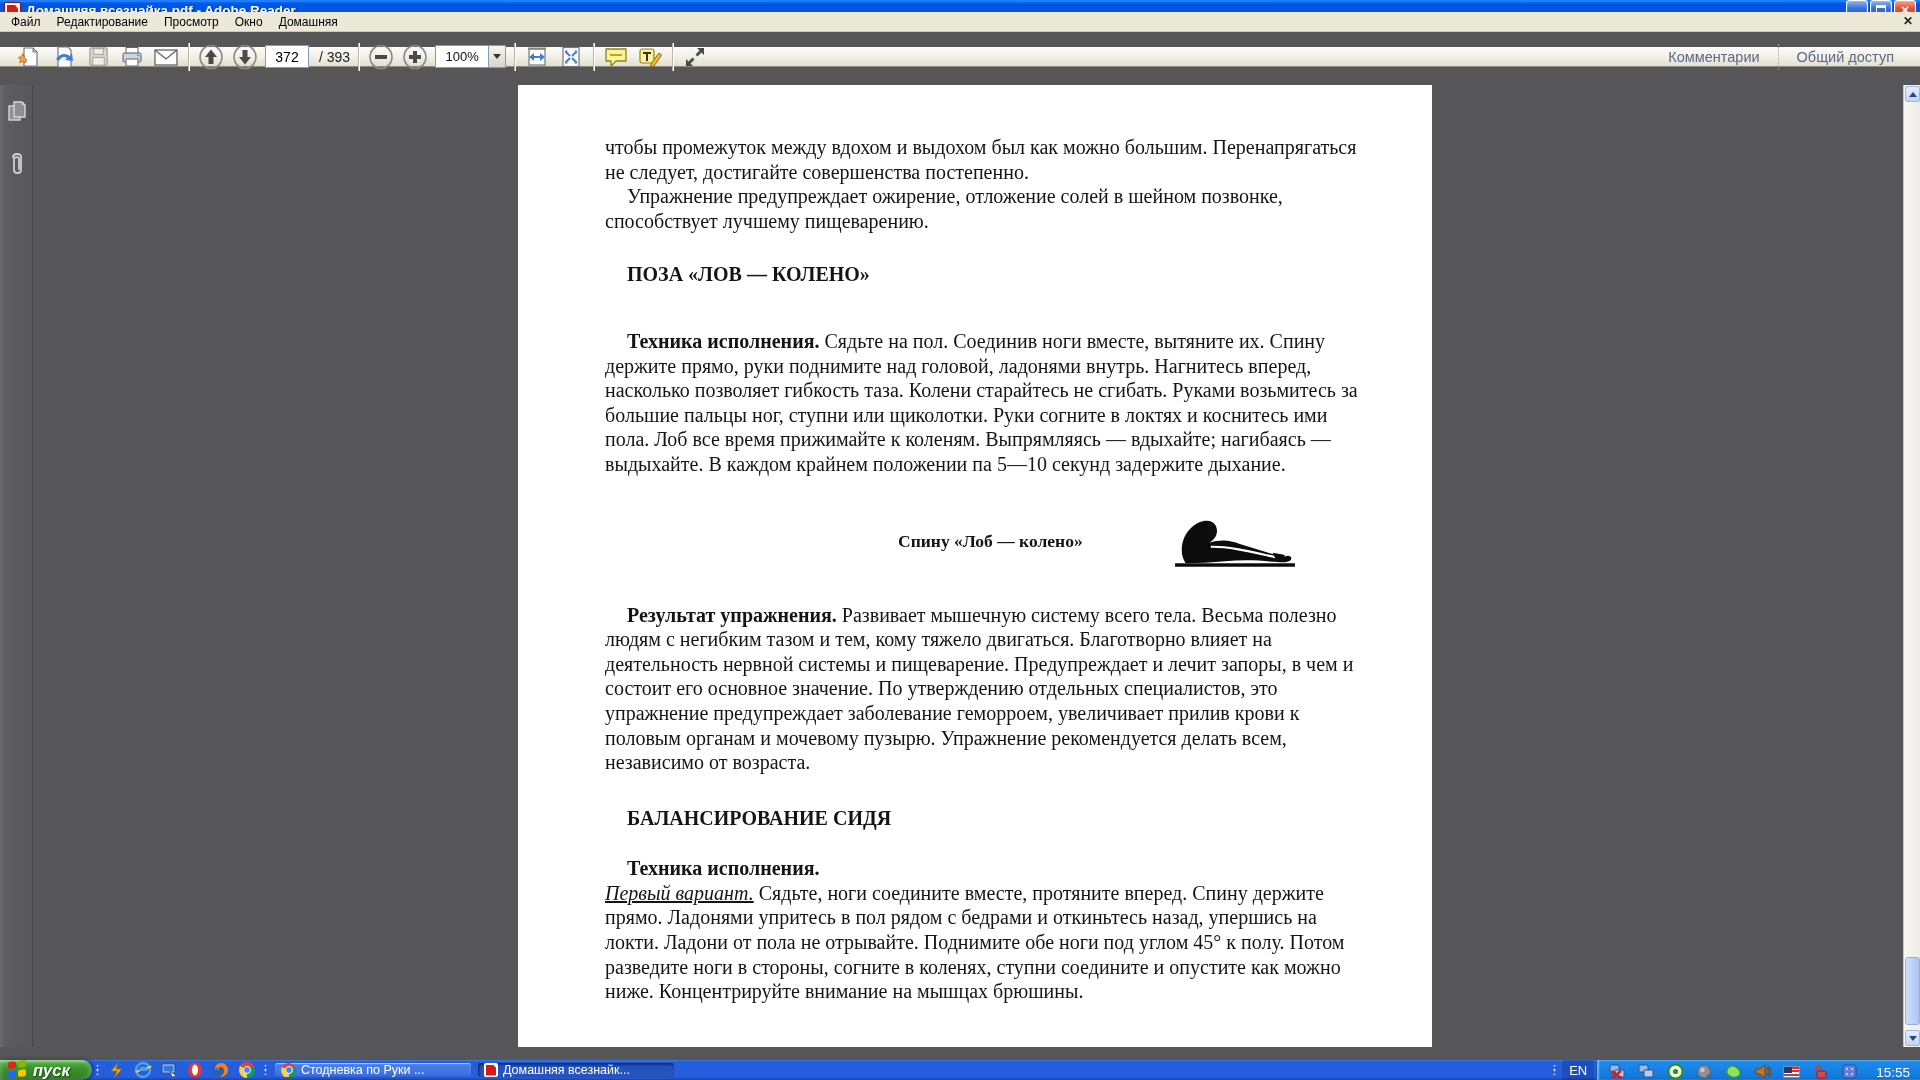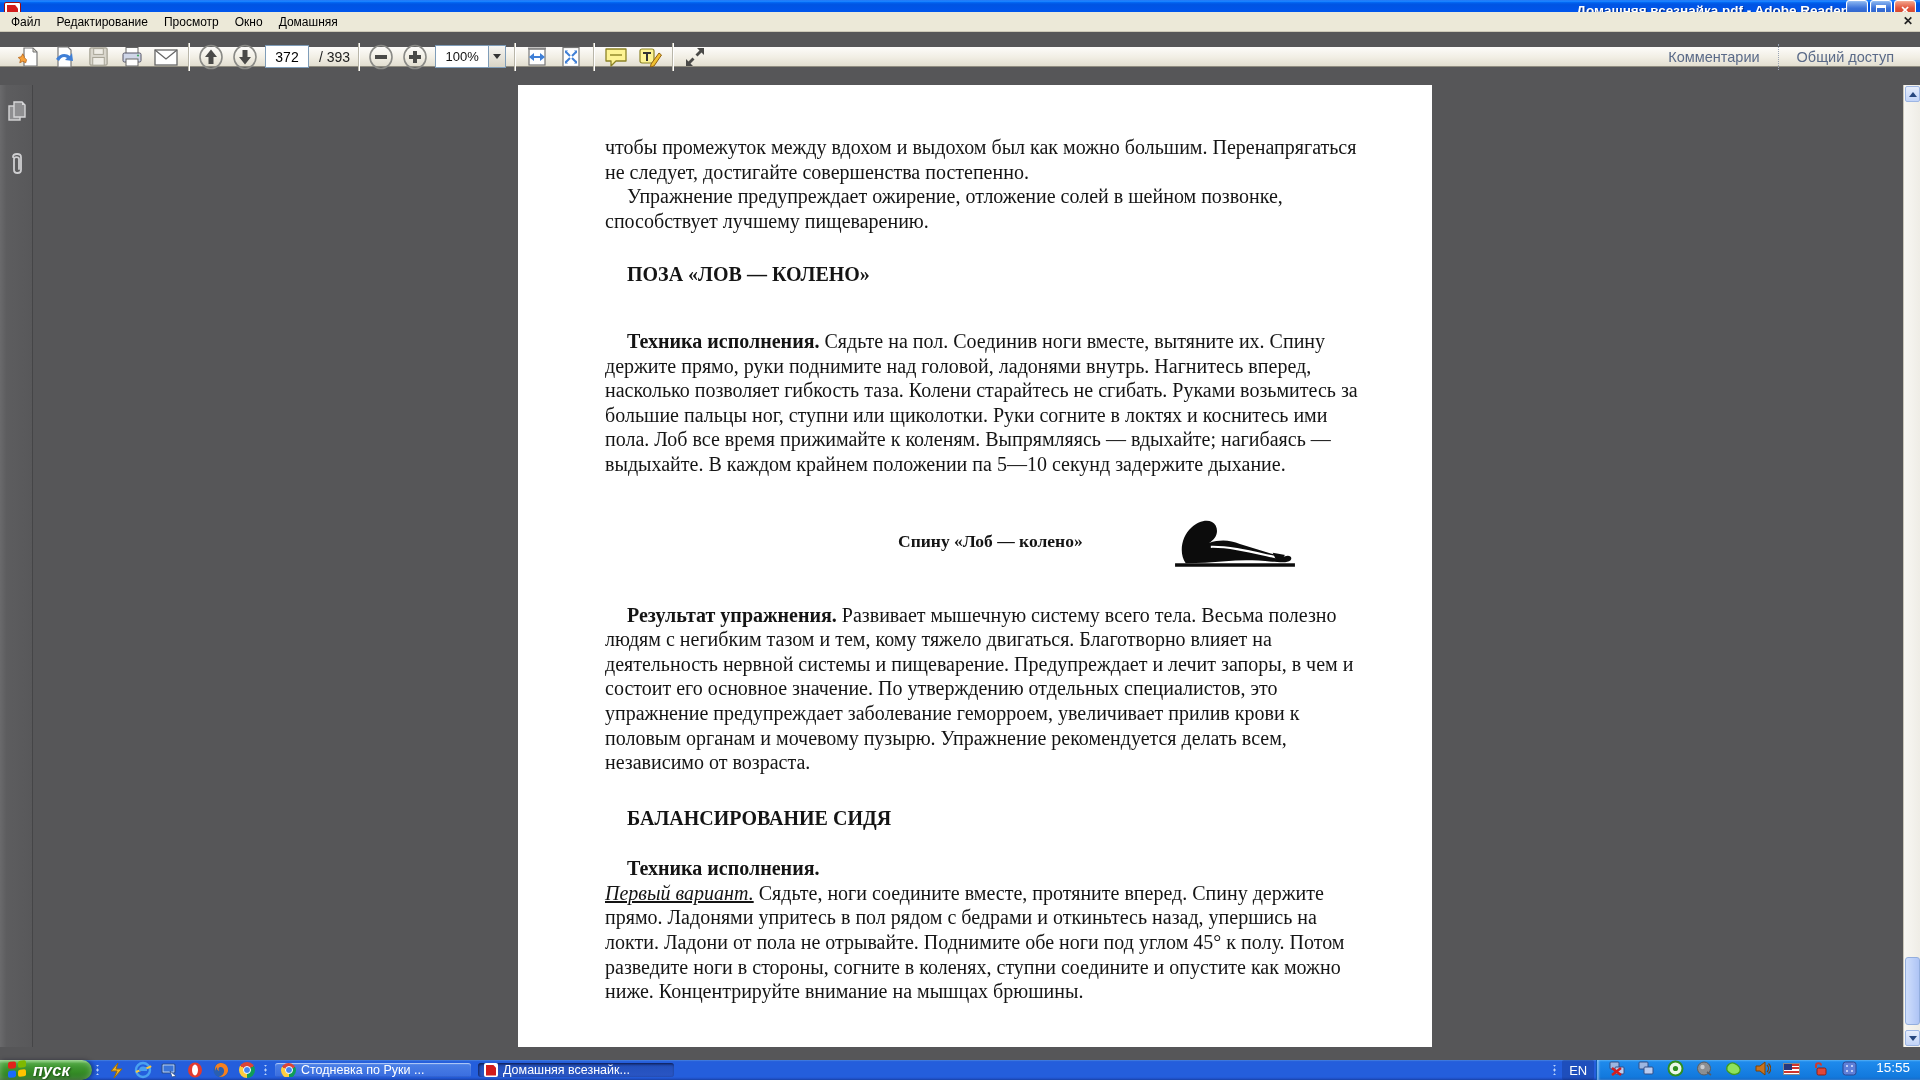--- a/index.html
+++ b/index.html
@@ -2,21 +2,21 @@
 <html><head>
 <meta charset="utf-8">
 <style>
   * { box-sizing: border-box; }
   html,body { margin:0; padding:0; width:1920px; height:1080px; overflow:hidden;
               font-family:"Liberation Sans", sans-serif; background:#565658; position:relative; }
 
   
   #titlebar { position:absolute; top:0; left:0; right:0; height:20px;
     background:linear-gradient(180deg,#0058ee 0%,#3593ff 4%,#288eff 6%,#127dff 8%,#036ffc 10%,#0262ee 14%,#0057e5 20%,#0054e3 24%,#0055eb 56%,#005bf5 66%,#0061fa 76%,#0066fe 86%,#0066ff 92%,#005eef 94%,#0054d7 96%,#0049bd 98%,#003bab 100%);
-    display:flex; align-items:center; padding:0 4px;text-align:right; }
+    display:flex; align-items:center; padding:0 4px; }
   .app-icon { width:17px; height:17px; background:#fff; border:1px solid #9e0b0b; border-radius:2px;
     position:relative; margin-right:5px; overflow:hidden; }
   .app-icon::before { content:""; position:absolute; left:2px; top:2px; width:11px; height:13px;
     background:#d21c1c; clip-path:polygon(0 0,70% 0,100% 30%,100% 100%,0 100%); }
   .title-text { color:#fff; font-weight:bold; font-size:13.5px; text-shadow:1px 1px 1px #0a2a7a; flex:1; }
   .win-btns { display:flex; gap:2px; }
   .win-btn { width:22px; height:20px; border-radius:3px; border:1px solid #fff;
     background:linear-gradient(180deg,#8db8f2 0%,#3a71d8 40%,#2257bb 100%);
     color:#fff; font-size:11px; font-weight:bold; display:flex; align-items:center; justify-content:center;
     box-shadow:inset 0 0 1px #fff; position:relative; }
@@ -96,21 +96,21 @@
     background-image:radial-gradient(circle,#bcd4fa 1.1px,rgba(0,0,0,0) 1.3px);
     background-size:5px 5px; background-position:center; }
   #quicklaunch { display:flex; align-items:center; gap:7px; padding:0 4px; }
   .ql-icon { width:19px; height:19px; display:flex; align-items:center; justify-content:center; }
   .taskbtn { display:flex; align-items:center; gap:5px; width:196px; margin:3px 3px 3px 4px; padding:0 6px;
     border-radius:3px; font-size:12.5px; color:#fff; white-space:nowrap; overflow:hidden;
     background:linear-gradient(180deg,#6f9ff1 0%,#4a7ee5 12%,#3b6fe0 90%,#2e5cc8 100%);
     box-shadow:inset 0 1px 1px rgba(255,255,255,.5); }
   .taskbtn.active { background:linear-gradient(180deg,#1c3f9e 0%,#2350bb 20%,#2a56c5 100%);
     box-shadow:inset 1px 1px 3px rgba(0,0,20,.6); }
-  #tray { margin-left:auto; display:flex; align-items:flex-start; gap:12px; padding:0 10px 0 12px;
+  #tray { margin-left:auto; display:flex; align-items:flex-end; gap:12px; padding:0 10px 0 12px;
     background:linear-gradient(180deg,#3aa3f4 0%,#1e8aec 10%,#1279dd 85%,#1167c6 100%);
     border-left:1px solid #0c5bb4; box-shadow:inset 2px 0 2px rgba(255,255,255,.4); }
   #lang-en { color:#fff; font-size:13px; padding:3px 7px; margin:0 2px; background:rgba(10,30,90,.25); border-radius:2px; }
   .tray-icon { width:17px; height:17px; display:flex; align-items:center; justify-content:center; position:relative; }
   #clock { color:#fff; font-size:13.5px; padding-left:6px; }
 
   svg { display:block; }
 </style>
 </head>
 <body>

